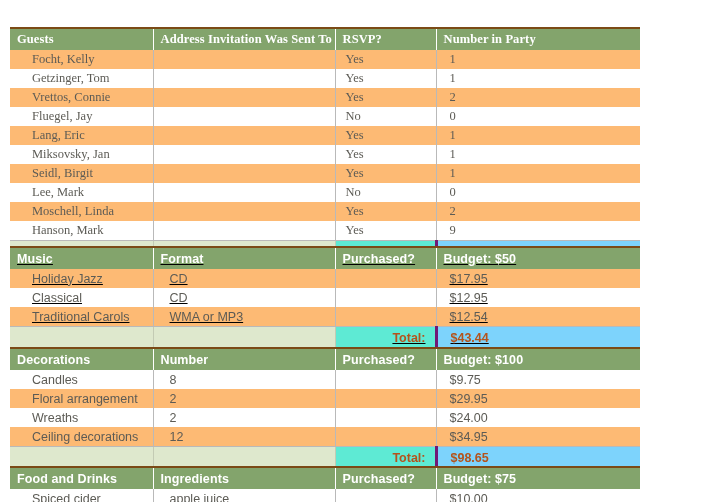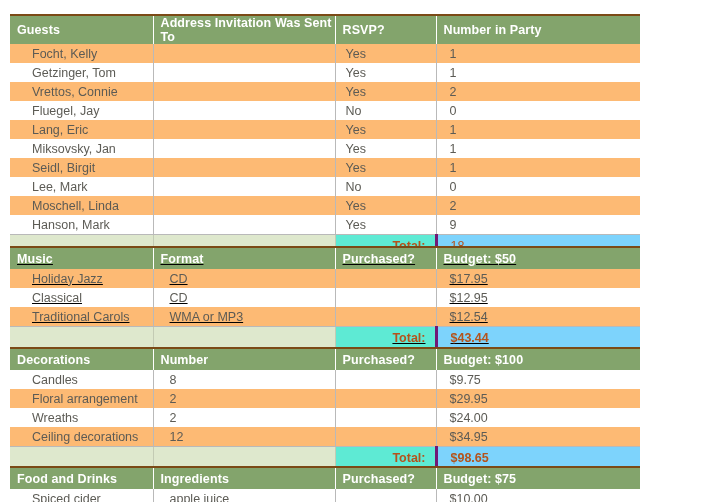--- a/index.html
+++ b/index.html
@@ -92,21 +92,21 @@
   tr.total td.t-value.plain{font-weight:normal;color:#b4531c;}
 </style>
 </head>
 <body>
 
 <div class="page">
   <div class="top-sliver">
     <span></span>
   </div>
   <div id="tables-root">
-      <table class="tbl" style="top: 14px;">
+      <table class="tbl" style="top: 27px; font-family: Liberation Serif, serif;">
         <colgroup>
           <col class="c1">
           <col class="c2">
           <col class="c3">
           <col class="c4">
         </colgroup>
         <thead>
           <tr class="hdr">
             <th>Guests</th>
             <th>Address Invitation Was Sent To</th>

